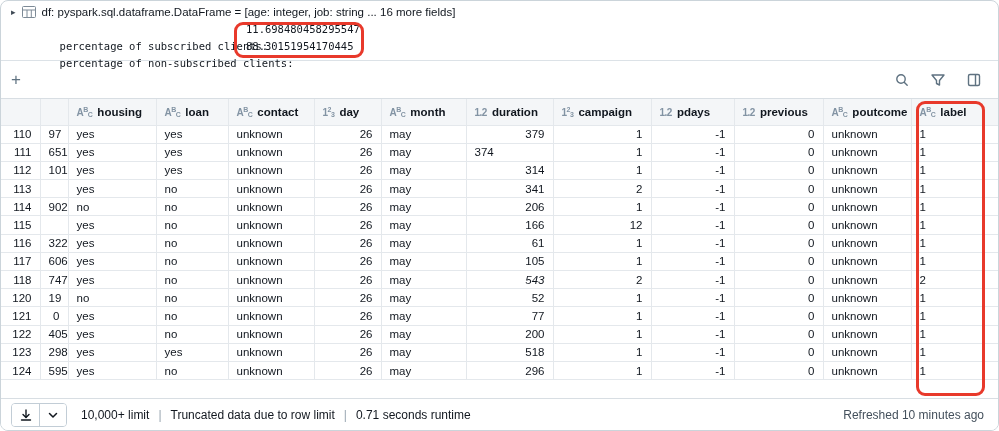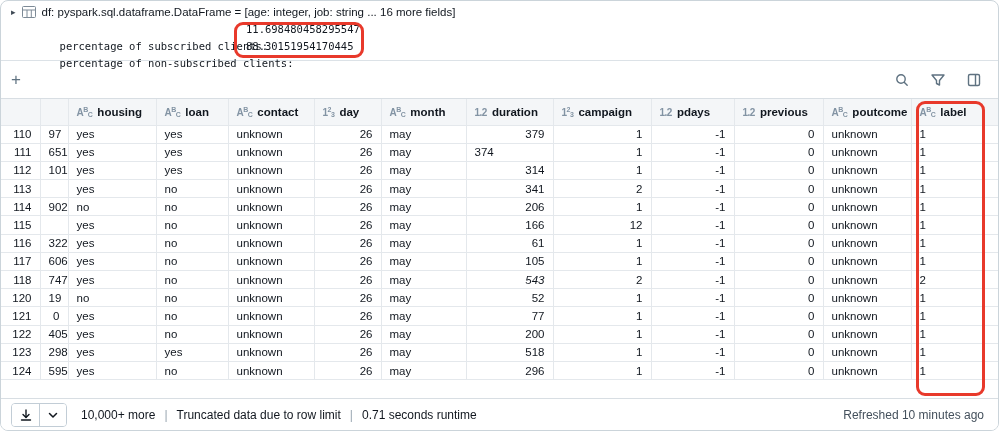--- a/index.html
+++ b/index.html
@@ -368,21 +368,21 @@
             <line x1="2.5" y1="12" x2="11.5" y2="12"></line>
           </svg>
       </span>
       <span class="dl-btn">
         <svg width="12" height="12" viewBox="0 0 12 12" fill="none" stroke="#11171F" stroke-width="1.5" stroke-linecap="round" stroke-linejoin="round">
             <path d="M2.5 4.5 L6 8 L9.5 4.5"></path>
           </svg>
       </span>
     </div>
     <div class="footer-text">
-      <span>10,000+ more</span>
+      <span>10,000+ limit</span>
       <span class="pipe">|</span>
       <span>Truncated data due to row limit</span>
       <span class="pipe">|</span>
       <span>0.71 seconds runtime</span>
     </div>
     <span class="refreshed">Refreshed 10 minutes ago</span>
   </div>
 
 </div>
 

